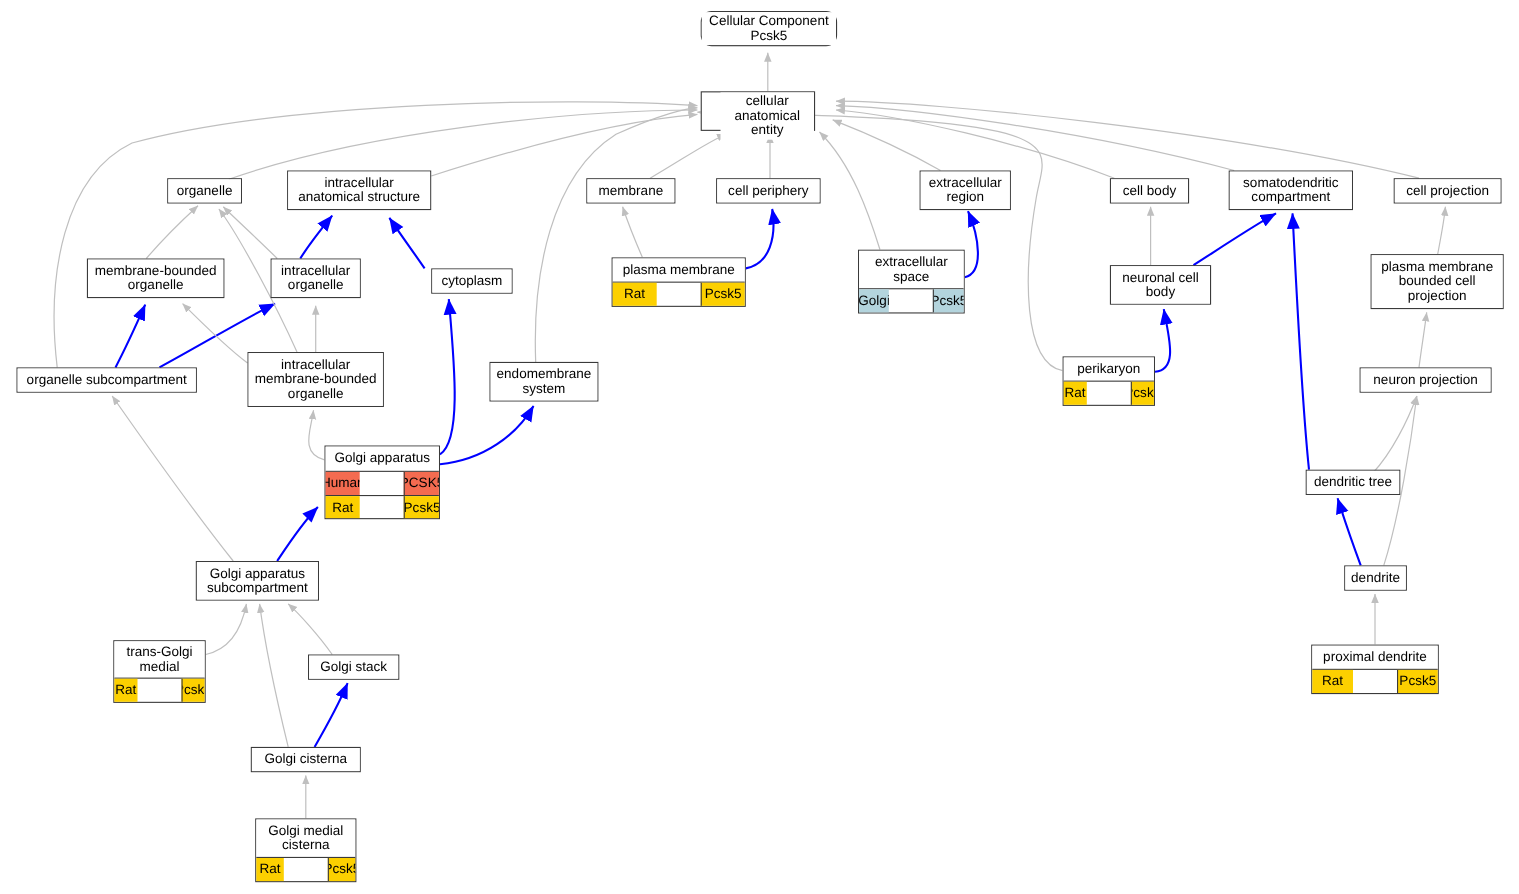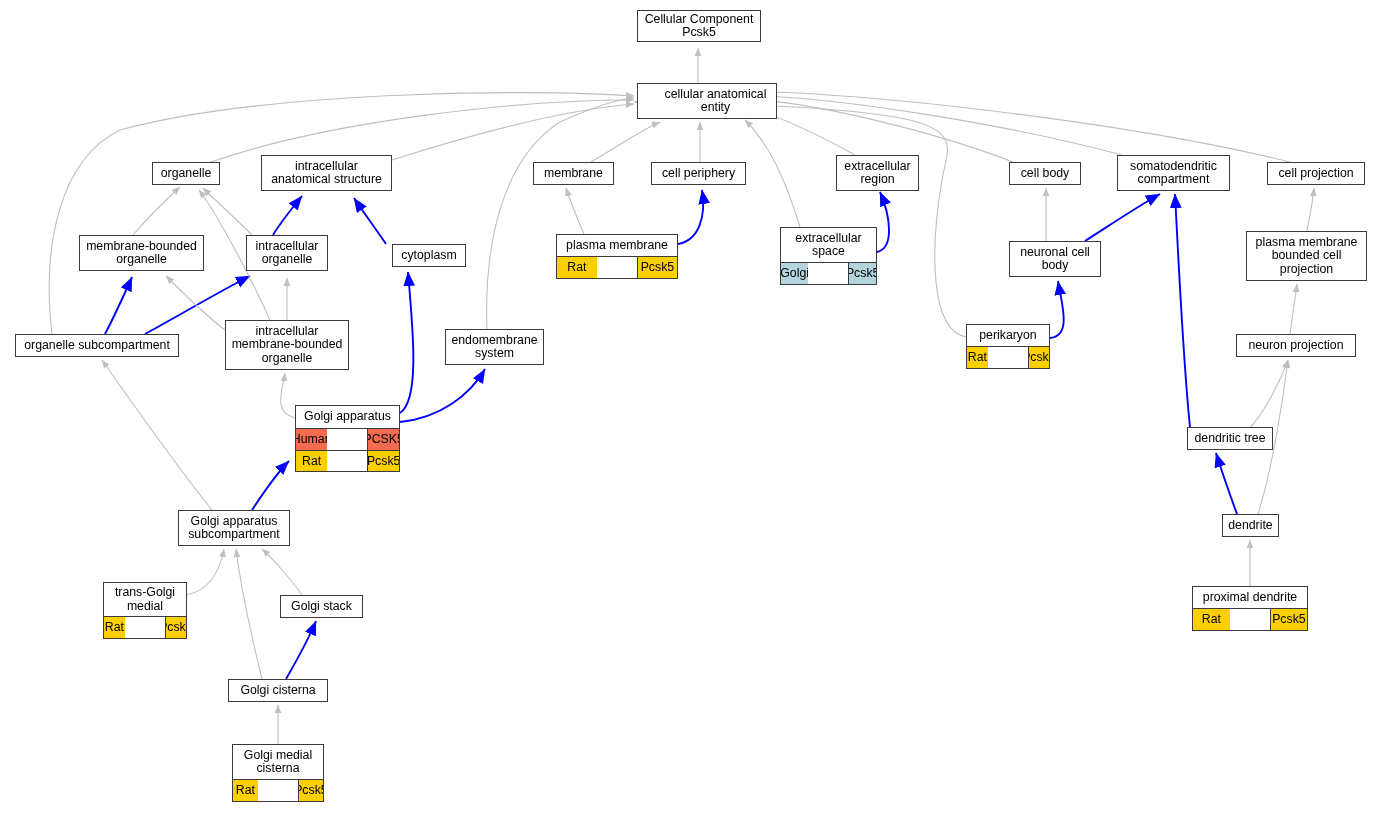--- a/index.html
+++ b/index.html
@@ -124,25 +124,25 @@
         <path d="M 1307,231 C 1310,215 1313,200 1314,188" fill="none" stroke="#bfbfbf" stroke-width="1.1" marker-end="url(#arrow-gray)"></path>
         <path d="M 1290,334 C 1292,318 1295,300 1297,284" fill="none" stroke="#bfbfbf" stroke-width="1.1" marker-end="url(#arrow-gray)"></path>
         <path d="M 1190,427 C 1183,360 1178,250 1175,194" fill="none" stroke="#0000ff" stroke-width="1.9" marker-end="url(#arrow-blue)"></path>
         <path d="M 1248,430 C 1265,412 1280,382 1288,360" fill="none" stroke="#bfbfbf" stroke-width="1.1" marker-end="url(#arrow-gray)"></path>
         <path d="M 1237,514 C 1230,495 1222,472 1216,453" fill="none" stroke="#0000ff" stroke-width="1.9" marker-end="url(#arrow-blue)"></path>
         <path d="M 1258,514 C 1272,470 1283,400 1288,360" fill="none" stroke="#bfbfbf" stroke-width="1.1" marker-end="url(#arrow-gray)"></path>
         <path d="M 1250,586 L 1250,540" fill="none" stroke="#bfbfbf" stroke-width="1.1" marker-end="url(#arrow-gray)"></path>
       </g>
   </svg>
   <div id="nodes">
-      <div class="node" style="left: 637px; top: 10px; width: 124px; height: 32px;">
+      <div class="node" style="left: 637px; top: 10px; width: 124px; height: 32px; border-radius: 10px;">
         <div class="title">Cellular Component
 Pcsk5</div>
       </div>
-      <div class="node" style="left: 637px; top: 83px; width: 140px; height: 36px; padding-left: 17px;">
+      <div class="node" style="left: 637px; top: 83px; width: 104px; height: 36px; padding-left: 17px;">
         <div class="title">cellular anatomical
 entity</div>
       </div>
       <div class="node" style="left: 152px; top: 162px; width: 68px; height: 23px;">
         <div class="title">organelle</div>
       </div>
       <div class="node" style="left: 261px; top: 155px; width: 131px; height: 36px;">
         <div class="title">intracellular
 anatomical structure</div>
       </div>

